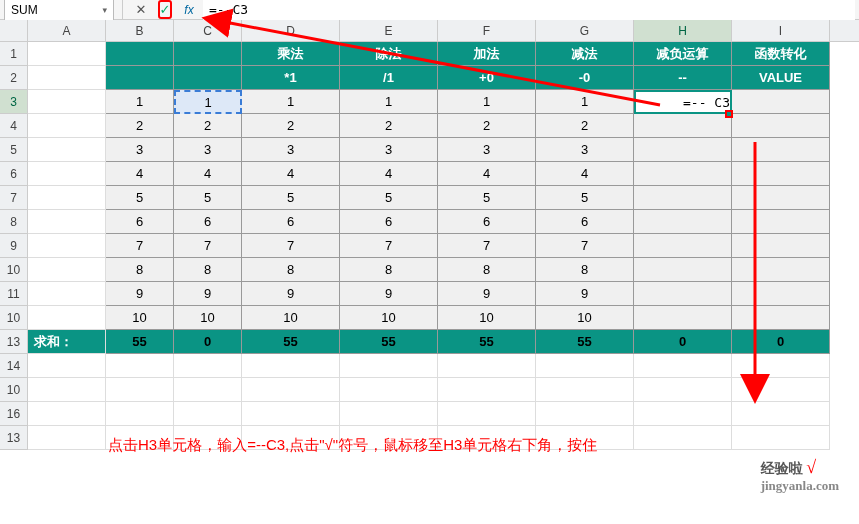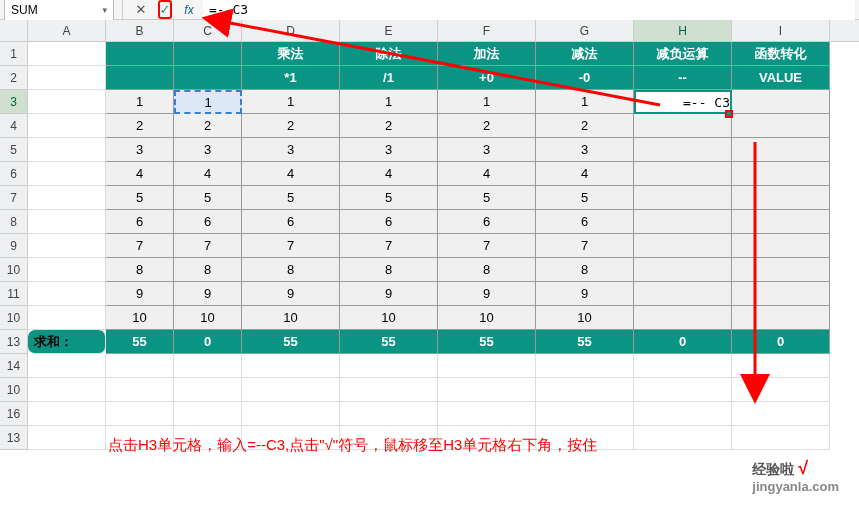--- a/index.html
+++ b/index.html
@@ -26,33 +26,33 @@
     .row-num { height: 24px; border-bottom: 1px solid #ccc; border-right: 1px solid #ccc; background: #eef0f2; display: flex; align-items: center; justify-content: center; color: #444; font-size: 12px; }
     .row-num.active { background: #d0e0d0; color: #064; }
     
     .cells { position: relative; }
     .row { display: flex; height: 24px; }
     .cell { border-right: 1px solid #999; border-bottom: 1px solid #999; display: flex; align-items: center; justify-content: center; font-size: 13px; background: #f0f0f0; }
     .cell.col-A { background: #fff; border-right: 1px solid #ddd; border-bottom: 1px solid #ddd; justify-content: flex-start; padding-left: 6px; }
     .header-row .cell { background: #0a9484; color: #fff; font-weight: bold; }
     .header-row .cell.col-A { background: #fff; }
     .header-row .cell.col-B, .header-row .cell.col-C { background: #0a9484; }
-    .sum-row .cell { background: #0a9484; color: #ffffff; font-weight: bold; }
-    .sum-row .cell.col-A { background: #0a9484; color: #000000; justify-content: flex-start; border-radius: 7px; }
+    .sum-row .cell { background: #0a9484; color: #000000; font-weight: bold; }
+    .sum-row .cell.col-A { background: #0a9484; color: #ffffff; justify-content: flex-start; }
     .plain-row .cell { background: #fff; border-right: 1px solid #ddd; border-bottom: 1px solid #ddd; }
     
     .cell.selected-ref { border: 2px dashed #3a7cd6; background: #dde8f7 !important; }
     .cell.editing { border: 2px solid #0a9484; background: #fff !important; font-family: Consolas, monospace; justify-content: flex-end; }
     .fill-handle { position: absolute; width: 8px; height: 8px; background: #0a9484; border: 2px solid red; }
     
     .instruction { position: absolute; left: 108px; top: 433px; color: red; font-size: 15px; line-height: 1.6; }
     
     .arrow-svg { position: absolute; pointer-events: none; }
     
-    .watermark { position: absolute; right: 20px; bottom: 30px; font-weight: bold; font-size: 14px; color: #555; text-shadow: 1px 1px #fff; }
+    .watermark { position: absolute; right: 20px; bottom: 30px; font-weight: bold; font-size: 14px; color: #555; text-shadow: 1px 1px #fff; font-family: Liberation Serif, serif; }
     .watermark .check-red { color: red; font-size: 18px; }
     .watermark .sub { font-size: 13px; color: #888; display: block; }
     
     .wA { width: 78px; } .wB { width: 68px; } .wC { width: 68px; } .wD { width: 98px; } .wE { width: 98px; } .wF { width: 98px; } .wG { width: 98px; } .wH { width: 98px; } .wI { width: 98px; }
   </style>
 </head>
 <body>
 
 <div class="formula-bar">
   <div class="name-box">SUM</div>

